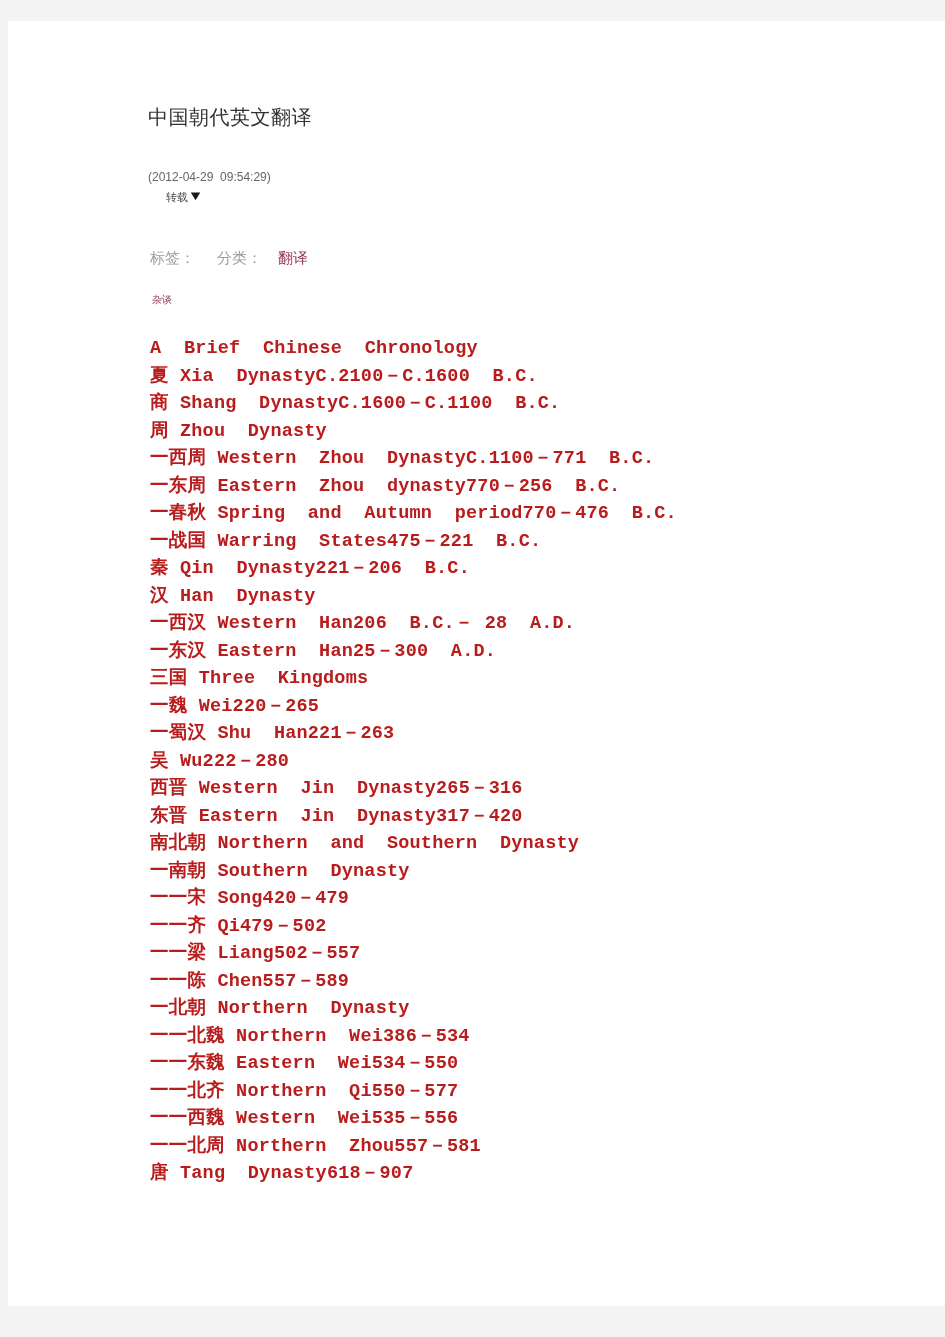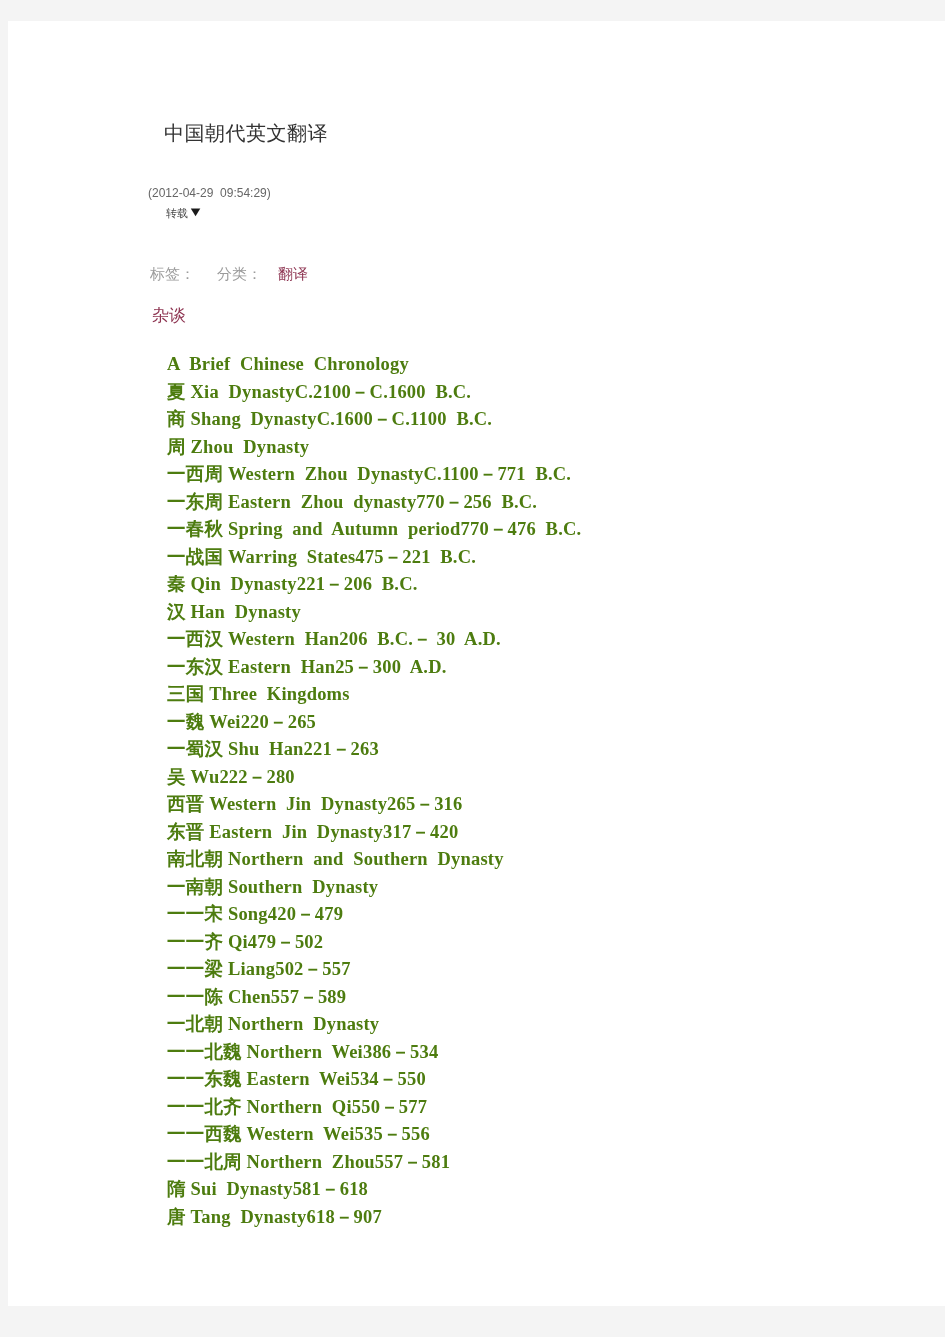--- a/index.html
+++ b/index.html
@@ -32,21 +32,21 @@
     width: 720px;
   }
 
   
   .article-title {
     font-family: "Liberation Sans", sans-serif;
     font-size: 20px;
     font-weight: 400;
     color: #333333;
     letter-spacing: 0.5px;
-    margin: 16px;
+    margin: 0;
     padding: 0 0 0 2px;
     line-height: 28px;
   }
 
   .meta-block {
     margin-top: 38px;
     padding-left: 2px;
   }
 
   .post-time {
@@ -93,43 +93,42 @@
     color: #8e3552;
     margin-left: 16px;
     text-decoration: none;
     cursor: pointer;
   }
 
   .sub-tag-row {
     margin-top: 22px;
     padding-left: 4px;
     font-family: "Liberation Serif", serif;
-    font-size: 17px;
+    font-size: 10px;
     line-height: 18px;
   }
   .sub-tag-link {
     color: #8e3552;
     text-decoration: none;
     cursor: pointer;
   }
 
   
   .chronology {
     margin-top: 26px;
     padding-left: 4px;
   }
   .chron-line {
-    font-family: Liberation Serif, serif;
+    font-family: Liberation Mono, monospace;
     font-size: 18.5px;
     font-weight: bold;
-    color: #4d7c0f;
+    color: #b91c1c;
     line-height: 27.5px;
     white-space: pre;
     letter-spacing: 0.2px;
-    margin-left: 17px;
   }
 </style>
 </head>
 <body>
 
 <div id="page-sheet">
   <div id="content-column">
 
     <h1 class="article-title">中国朝代英文翻译</h1>
 
@@ -153,38 +152,37 @@
         <div class="chron-line">A  Brief  Chinese  Chronology</div>
         <div class="chron-line">夏 Xia  DynastyC.2100－C.1600  B.C.</div>
         <div class="chron-line">商 Shang  DynastyC.1600－C.1100  B.C.</div>
         <div class="chron-line">周 Zhou  Dynasty</div>
         <div class="chron-line">一西周 Western  Zhou  DynastyC.1100－771  B.C.</div>
         <div class="chron-line">一东周 Eastern  Zhou  dynasty770－256  B.C.</div>
         <div class="chron-line">一春秋 Spring  and  Autumn  period770－476  B.C.</div>
         <div class="chron-line">一战国 Warring  States475－221  B.C.</div>
         <div class="chron-line">秦 Qin  Dynasty221－206  B.C.</div>
         <div class="chron-line">汉 Han  Dynasty</div>
-        <div class="chron-line">一西汉 Western  Han206  B.C.－ 30  A.D.</div>
+        <div class="chron-line">一西汉 Western  Han206  B.C.－ 28  A.D.</div>
         <div class="chron-line">一东汉 Eastern  Han25－300  A.D.</div>
         <div class="chron-line">三国 Three  Kingdoms</div>
         <div class="chron-line">一魏 Wei220－265</div>
         <div class="chron-line">一蜀汉 Shu  Han221－263</div>
         <div class="chron-line">吴 Wu222－280</div>
         <div class="chron-line">西晋 Western  Jin  Dynasty265－316</div>
         <div class="chron-line">东晋 Eastern  Jin  Dynasty317－420</div>
         <div class="chron-line">南北朝 Northern  and  Southern  Dynasty</div>
         <div class="chron-line">一南朝 Southern  Dynasty</div>
         <div class="chron-line">一一宋 Song420－479</div>
         <div class="chron-line">一一齐 Qi479－502</div>
         <div class="chron-line">一一梁 Liang502－557</div>
         <div class="chron-line">一一陈 Chen557－589</div>
         <div class="chron-line">一北朝 Northern  Dynasty</div>
         <div class="chron-line">一一北魏 Northern  Wei386－534</div>
         <div class="chron-line">一一东魏 Eastern  Wei534－550</div>
         <div class="chron-line">一一北齐 Northern  Qi550－577</div>
         <div class="chron-line">一一西魏 Western  Wei535－556</div>
         <div class="chron-line">一一北周 Northern  Zhou557－581</div>
-        <div class="chron-line">隋 Sui  Dynasty581－618</div>
         <div class="chron-line">唐 Tang  Dynasty618－907</div>
       </div>
 
   </div>
 </div>
 
 </body></html>

